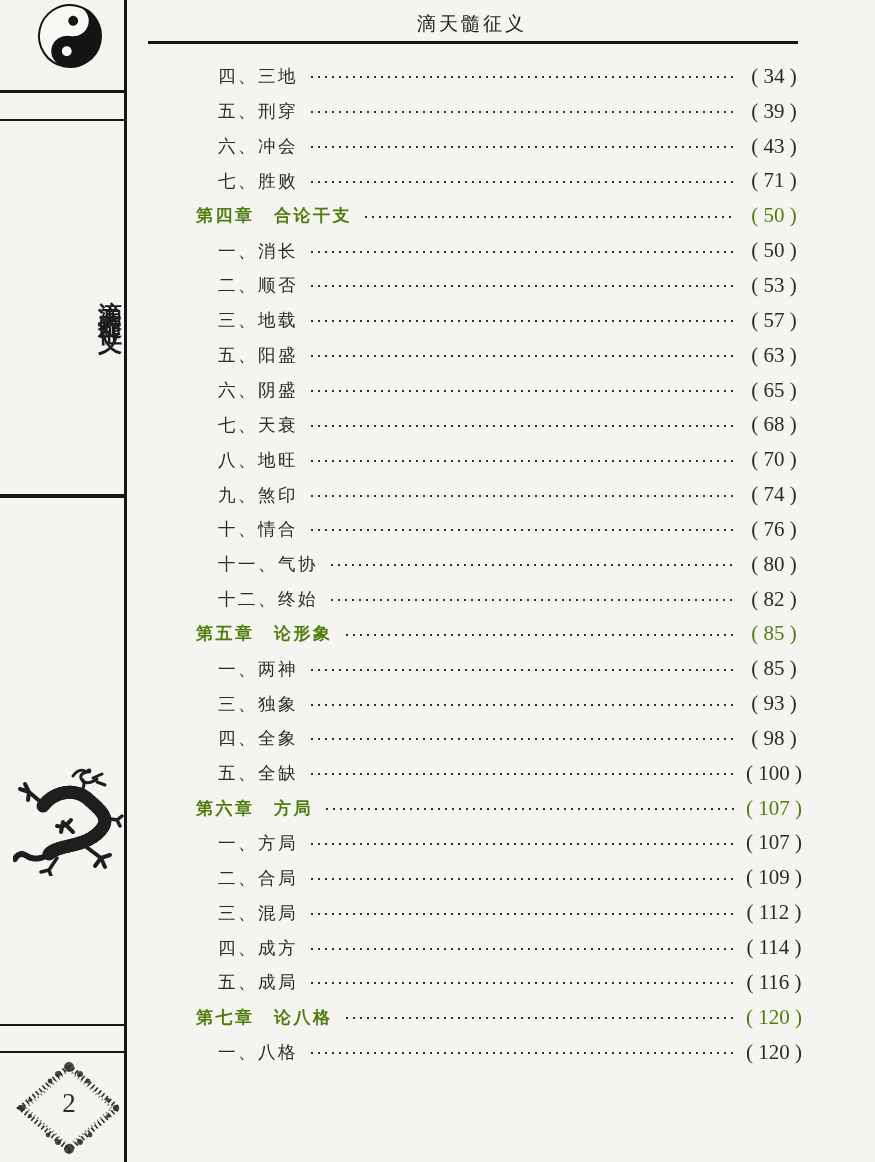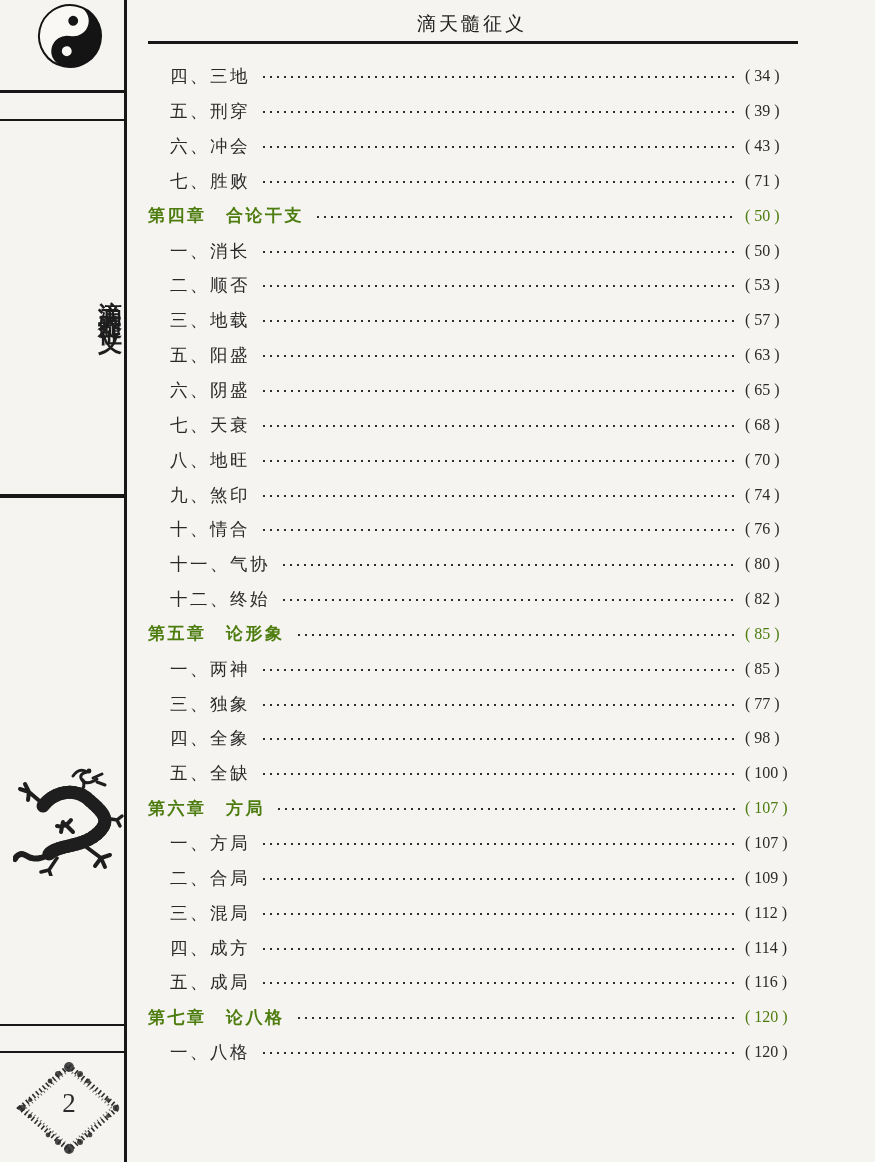--- a/index.html
+++ b/index.html
@@ -37,30 +37,30 @@
     font-family:"Liberation Serif", serif;
   }
   
   .content { position:absolute; left:128px; top:0; width:747px; height:1162px; }
   .running-header {
     position:absolute; left:20px; top:11px; width:648px;
     text-align:center; font-size:19px; letter-spacing:3px; color:#222;
   }
   .header-rule { position:absolute; left:20px; top:41px; width:650px; height:2.5px; background:#171717; }
   .toc { position:absolute; left:20px; top:59px; width:655px; }
-  .row { display:flex; align-items:center; height:34.85px; font-size:17.5px; color:#2a2a2a; }
+  .row { display:flex; align-items:center; height:34.85px; font-size:17.5px; color:#2a2a2a;margin-left:48px; }
   .row.sub { padding-left:22px; }
   .row.chapter { font-family:"Liberation Sans", sans-serif; font-weight:700; font-size:17px; color:#4d7c0f; }
   .label { white-space:pre; letter-spacing:2.5px; }
   .leader {
     flex:1; height:4px; margin:2px 10px 0 12px;
     background-image:radial-gradient(circle at 2px 2px, #2e2e2e 1.15px, transparent 1.5px);
     background-size:7px 4px; background-repeat:repeat-x; background-position:left center;
   }
-  .pagenum { min-width:58px; text-align:left; font-size:16px; white-space:pre; font-family:"Liberation Serif", serif; font-weight:400; }
+  .pagenum { min-width:58px; text-align:center; font-size:21px; white-space:pre; font-family:"Liberation Serif", serif; font-weight:400; }
 </style>
 </head>
 <body>
 
 <aside class="sidebar">
 
   <svg class="yinyang" viewBox="0 0 100 100">
     <circle cx="50" cy="50" r="47" fill="#f9f8f5" stroke="#141414" stroke-width="3"></circle>
     <path d="M50 3 a47 47 0 0 1 0 94 a23.5 23.5 0 0 1 0 -47 a23.5 23.5 0 0 0 0 -47 Z" fill="#141414"></path>
     <circle cx="50" cy="26.5" r="7.5" fill="#141414"></circle>
@@ -226,21 +226,21 @@
         <span class="pagenum">( 85 )</span>
       </div>
       <div class="row sub">
         <span class="label">一、两神</span>
         <span class="leader"></span>
         <span class="pagenum">( 85 )</span>
       </div>
       <div class="row sub">
         <span class="label">三、独象</span>
         <span class="leader"></span>
-        <span class="pagenum">( 77 )</span>
+        <span class="pagenum">( 93 )</span>
       </div>
       <div class="row sub">
         <span class="label">四、全象</span>
         <span class="leader"></span>
         <span class="pagenum">( 98 )</span>
       </div>
       <div class="row sub">
         <span class="label">五、全缺</span>
         <span class="leader"></span>
         <span class="pagenum">( 100 )</span>

